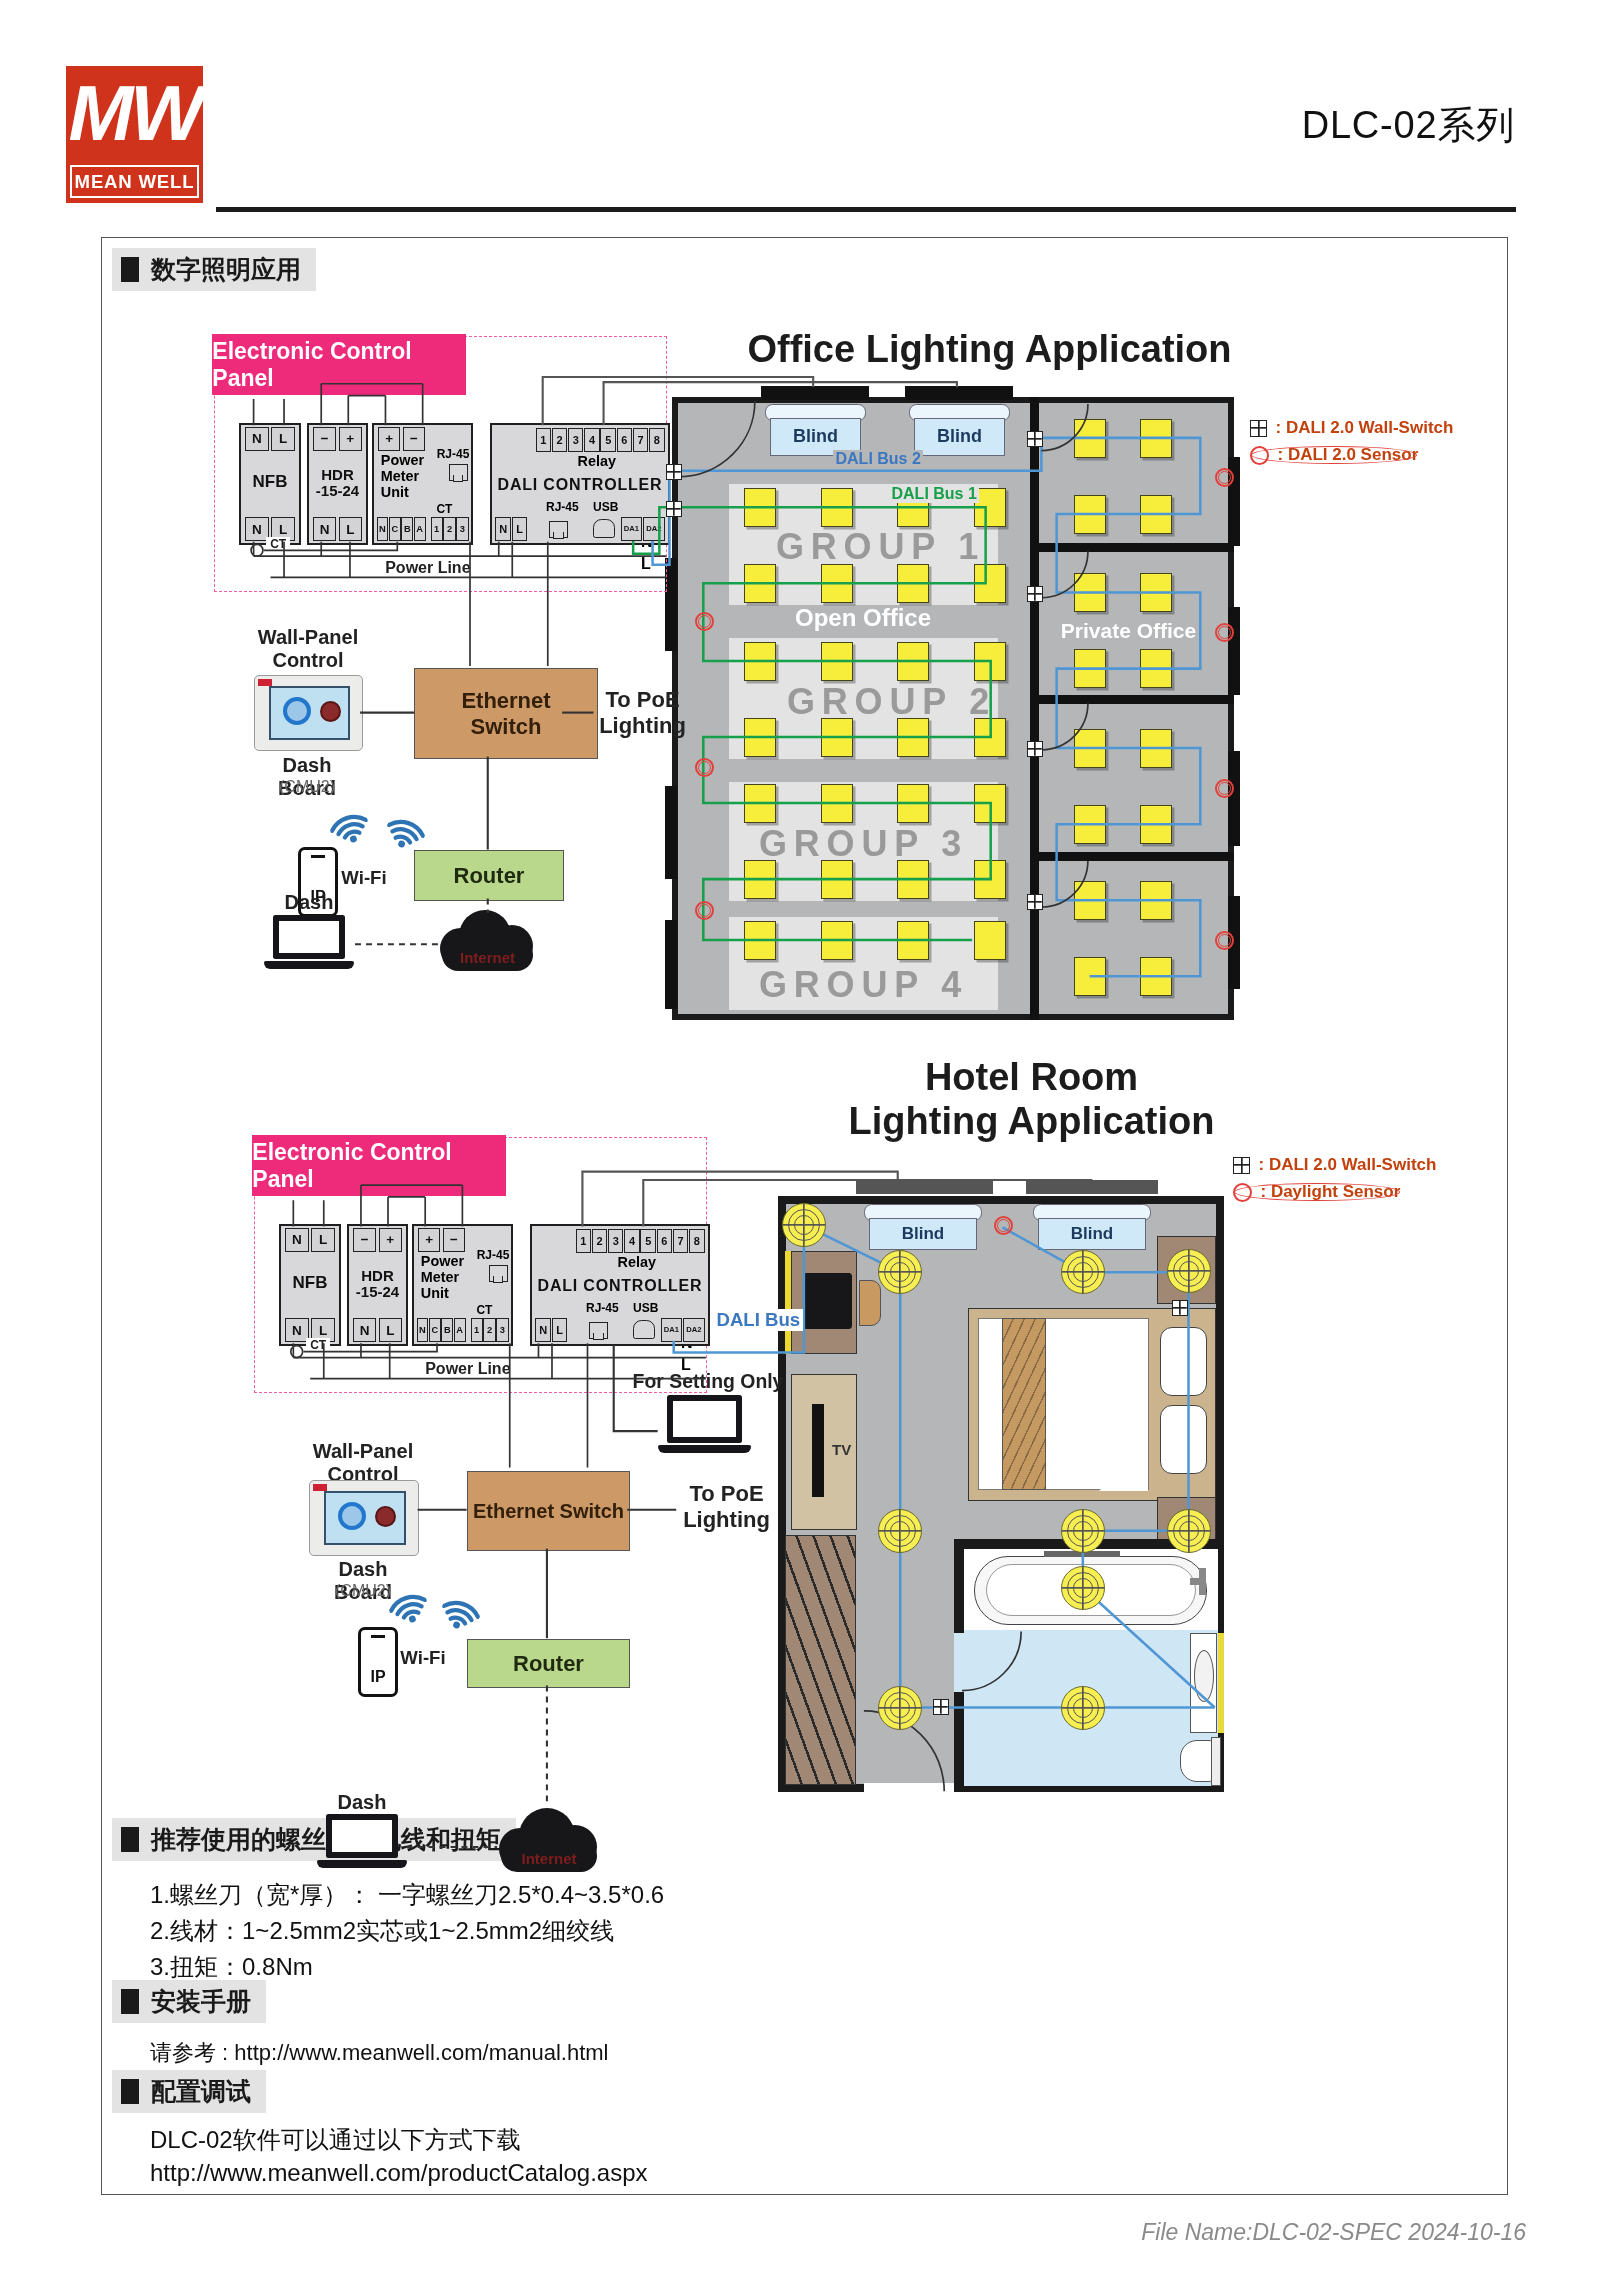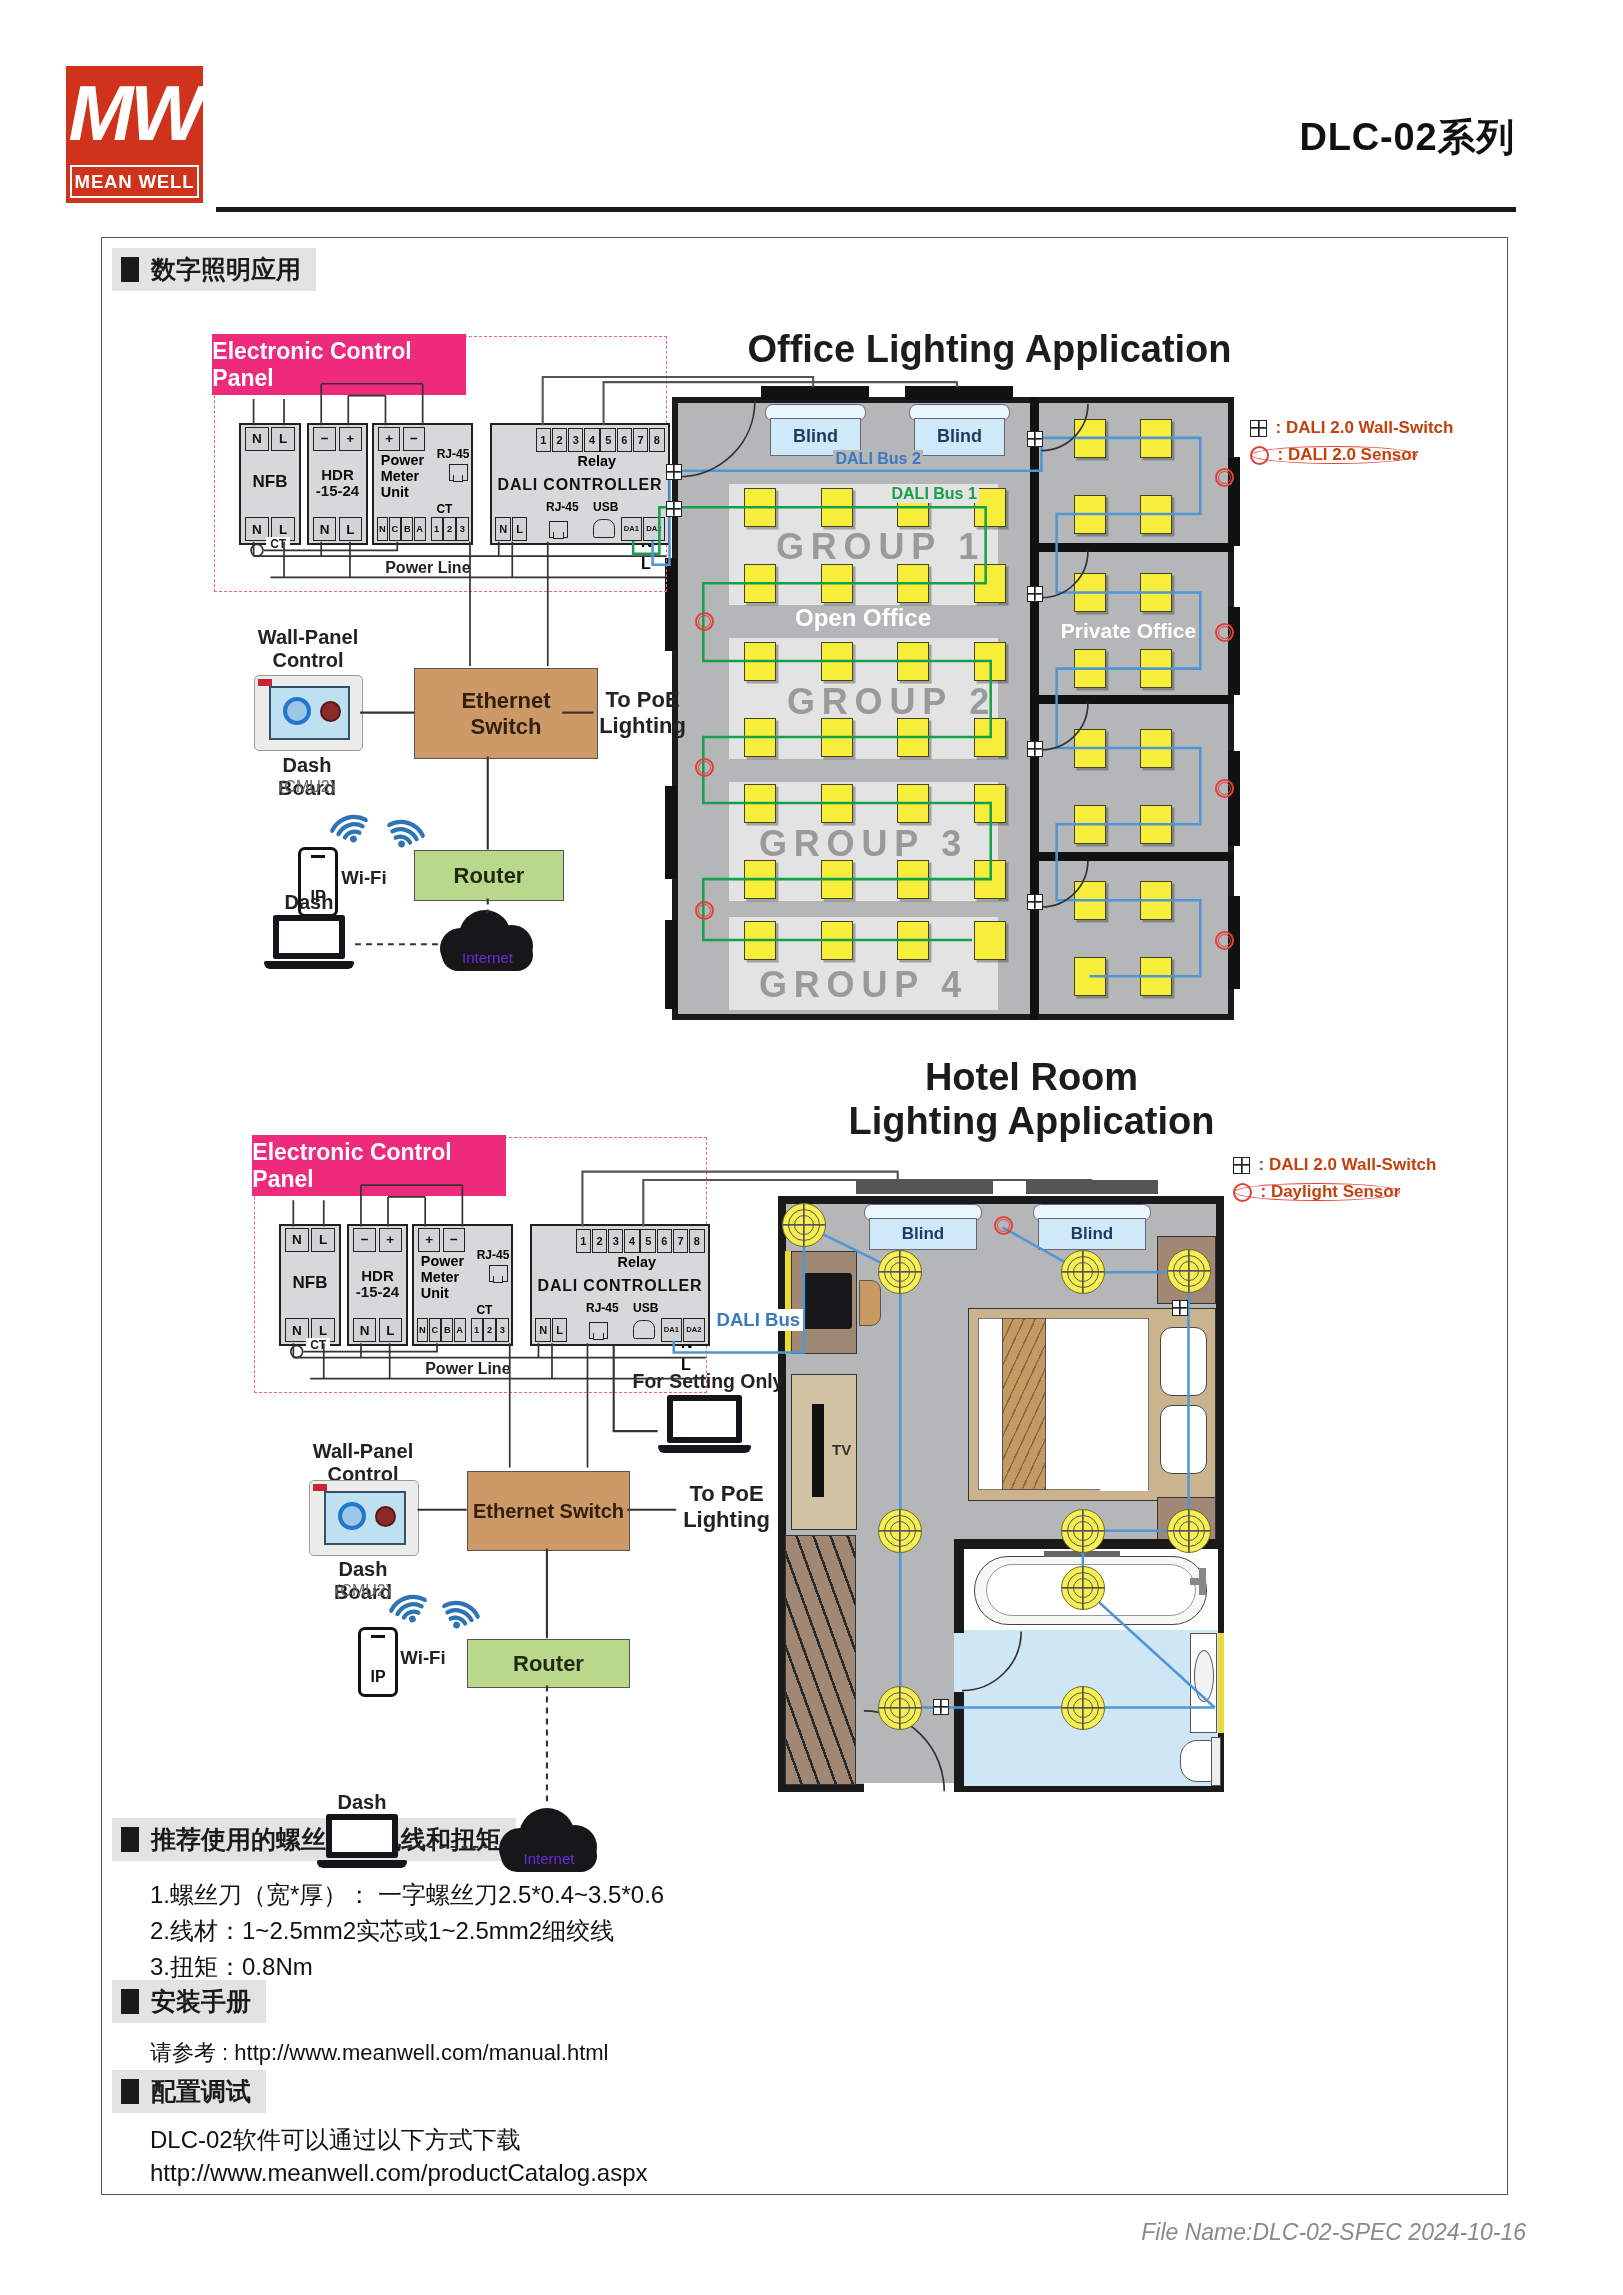--- a/index.html
+++ b/index.html
@@ -3,21 +3,21 @@
 <meta charset="utf-8">
 <style>
   html,body{margin:0;padding:0;background:#fff;}
   .page{position:relative;width:1623px;height:2295px;background:#fff;font-family:"Liberation Sans",sans-serif;overflow:hidden;}
   .abs{position:absolute;}
   
   .logo{position:absolute;left:66px;top:66px;width:137px;height:137px;background:#d0331b;z-index:5;}
   .logo .mw{position:absolute;left:0;right:0;top:1.7px;text-align:center;font-size:78px;font-weight:bold;font-style:italic;color:#fff;letter-spacing:-3.4px;}
   .logo .strip{position:absolute;left:4.2px;right:4.2px;bottom:5px;height:29px;background:#d0331b;border:2.5px solid #fff;display:flex;align-items:center;justify-content:center;color:#fff;font-weight:bold;font-size:18.6px;letter-spacing:0.8px;}
   .h-title{position:absolute;left:218px;top:101px;font-size:40px;color:#111;font-weight:600;letter-spacing:1.7px;}
-  .h-series{position:absolute;right:108px;top:112px;font-size:38px;color:#111;font-weight:bold;letter-spacing:0.8px;}
+  .h-series{position:absolute;right:108px;top:100px;font-size:38px;color:#111;font-weight:normal;letter-spacing:0.8px;}
   .h-rule{position:absolute;left:216px;top:207px;width:1300px;height:5px;background:#1a1a1a;}
   .frame{position:absolute;left:101px;top:237px;width:1405px;height:1956px;border:1.7px solid #555;}
   .sec-h{position:absolute;background:#e3e3e3;display:flex;align-items:center;gap:12px;padding:5px 15px 5px 8.5px;font-size:25px;font-weight:600;color:#1a1a1a;z-index:6;}
   .sec-h .sq{width:18.6px;height:25px;background:#1a1a1a;}
   .body-t{position:absolute;font-size:24px;color:#111;z-index:6;}
   .footer{position:absolute;right:97px;top:2219px;font-size:23px;font-style:italic;color:#8a8a8a;}
   
   .pwrap{position:absolute;width:461px;height:262px;z-index:20;}
   .pdash{position:absolute;left:0;top:0;width:451px;height:254px;border:1.7px dashed #ef5f9f;}
   .ptitle{position:absolute;left:-1.7px;top:-1.7px;width:254px;height:61px;background:#ee2a7b;color:#fff;font-weight:bold;font-size:23px;display:flex;align-items:center;justify-content:center;z-index:3;}
@@ -62,21 +62,21 @@
   .tablet .lg{position:absolute;left:3.4px;top:2.5px;width:13.5px;height:7.6px;background:#c23;}
   .phone{position:absolute;border:3.4px solid #111;border-radius:6.8px;background:#fff;z-index:20;}
   .phone:before{content:"";position:absolute;top:5px;left:30%;width:40%;height:3.4px;background:#111;}
   .phone .ip{position:absolute;bottom:8.5px;left:0;right:0;text-align:center;font-weight:bold;font-size:16px;color:#111;}
   .laptop{position:absolute;z-index:20;}
   .laptop .scr{position:absolute;left:10%;top:0;width:80%;height:72%;border:6px solid #16161a;background:#fff;border-radius:2.5px;box-sizing:border-box;}
   .laptop .base{position:absolute;bottom:12%;left:0;width:100%;height:13%;background:#16161a;border-radius:2.5px 2.5px 8.5px 8.5px;}
   .cloud{position:absolute;z-index:20;}
   .cloud i{position:absolute;background:#17171a;border-radius:50%;}
   .cloud .base{position:absolute;left:1.7px;right:1.7px;bottom:5px;height:32px;background:#17171a;border-radius:17px;}
-  .cloud span{position:absolute;left:0;right:0;bottom:10px;text-align:center;color:#6d28d9;font-weight:normal;font-size:15px;z-index:2;}
+  .cloud span{position:absolute;left:0;right:0;bottom:10px;text-align:center;color:#7f1d1d;font-weight:bold;font-size:15px;z-index:2;}
   .wifi{position:absolute;z-index:22;}
   .legend-row{position:absolute;display:flex;align-items:center;gap:8.5px;z-index:20;}
   .legend-row .txt{font-size:17px;color:#c2410c;font-weight:600;}
   .ws.inline,.sensor.inline{position:static;}
   .wires{position:absolute;left:0;top:0;z-index:30;pointer-events:none;}
   .bigtitle{position:absolute;font-size:38px;font-weight:800;color:#1c1c1c;z-index:6;text-align:center;}
 </style>
 </head>
 <body>
 

